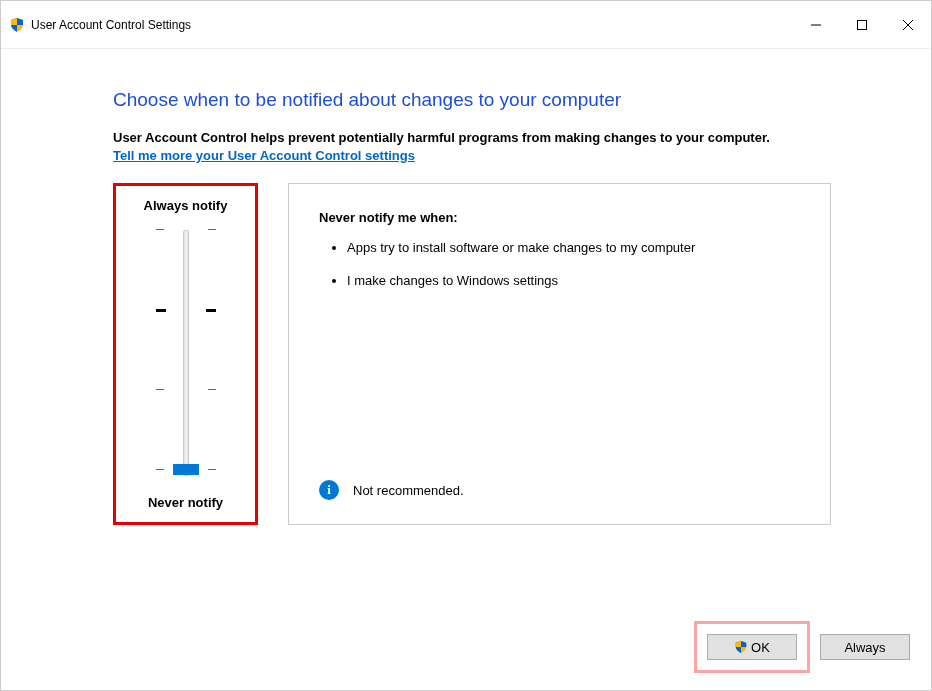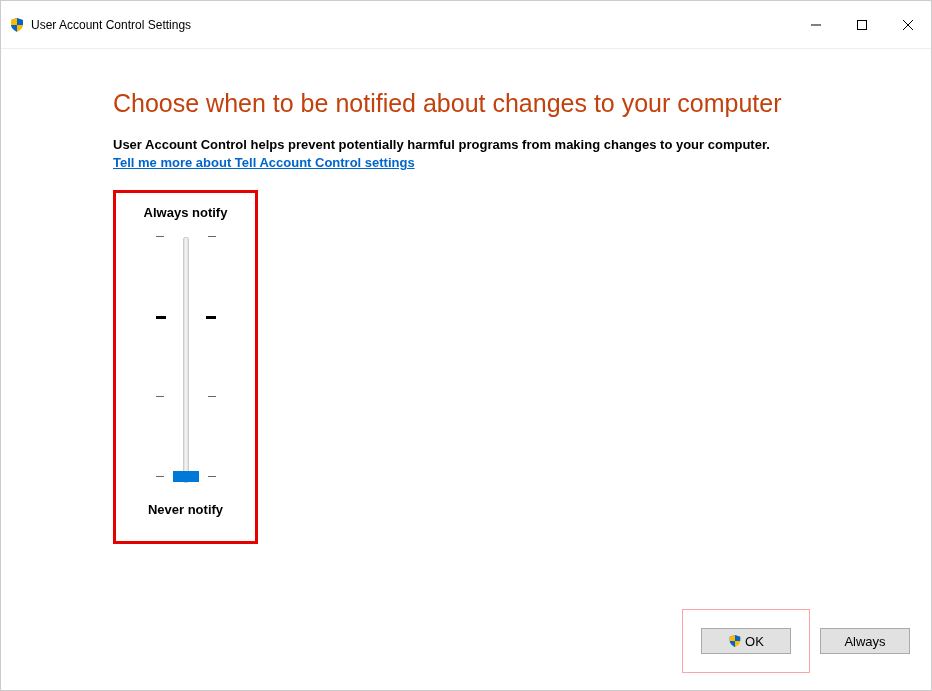--- a/index.html
+++ b/index.html
@@ -23,32 +23,32 @@
     .titlebar .title { flex: 1; font-size: 12px; }
     .win-controls { display: flex; height: 100%; }
     .win-btn {
       width: 46px; height: 100%;
       display: flex; align-items: center; justify-content: center;
       font-family: "Segoe UI", sans-serif;
       font-size: 14px;
       cursor: default;
     }
     .content { padding: 40px 100px 20px 112px; }
-    .heading { color: #c2410c; font-size: 25px; font-weight: 400; margin-bottom: 18px; }
+    .heading { color: #1d4ed8; font-size: 19px; font-weight: 400; margin-bottom: 18px; }
     .desc { font-size: 13px; color: #000; line-height: 1.4; font-weight: bold; }
     .link { color: #0066cc; text-decoration: underline; cursor: pointer; }
     .main-row { display: flex; margin-top: 18px; gap: 30px; }
     .slider-col {
       width: 145px;
       border: 3px solid #e60000;
       padding: 12px 8px 12px 8px;
       text-align: center;
     }
     .slider-label { font-size: 13px; margin-bottom: 10px; font-weight: bold; }
-    .slider-label.bottom { margin-top: 12px; margin-bottom: 12px; }
+    .slider-label.bottom { margin-top: 12px; margin-bottom: 0; }
     .slider-wrap {
       position: relative;
       height: 260px;
       display: flex;
       justify-content: center;
       align-items: center;
     }
     .track {
       position: absolute;
       width: 6px;
@@ -101,21 +101,21 @@
       display: flex; gap: 10px; align-items: center;
     }
     .btn {
       width: 90px; height: 26px;
       border: 1px solid #aaa;
       background: #e1e1e1;
       font-size: 13px;
       display: flex; align-items: center; justify-content: center;
       cursor: pointer;
     }
-    .ok-wrap { border: 1px solid #fca5a5; padding: 18px; }
+    .ok-wrap { border: 3px solid #fca5a5; padding: 10px; }
     .shield-svg { display: inline-block; width: 14px; height: 14px; margin-right: 3px; vertical-align: middle; }
   </style>
 </head>
 <body>
 
 <div class="titlebar">
   <svg class="shield-svg" viewBox="0 0 16 16">
     <path d="M8 1 L14 3 V8 C14 12 8 15 8 15 V1 Z" fill="#ffb900"></path>
     <path d="M8 1 L2 3 V8 C2 12 8 15 8 15 V1 Z" fill="#0066cc"></path>
     <path d="M8 1 L14 3 V8 H8 Z" fill="#0066cc"></path>
@@ -138,21 +138,21 @@
           <line x1="0" y1="0" x2="10" y2="10" stroke="#000" stroke-width="1"></line>
           <line x1="10" y1="0" x2="0" y2="10" stroke="#000" stroke-width="1"></line>
         </svg>
       </div>
   </div>
 </div>
 
 <div class="content">
   <div class="heading">Choose when to be notified about changes to your computer</div>
   <div class="desc">User Account Control helps prevent potentially harmful programs from making changes to your computer.</div>
-  <div class="desc"><a class="link">Tell me more about Tell Account Control settings</a></div>
+  <div class="desc"><a class="link">Tell me more your User Account Control settings</a></div>
 
   <div class="main-row">
 
     <div class="slider-col">
       <div class="slider-label">Always notify</div>
       <div class="slider-wrap">
         <div class="track"></div>
         <div class="tick-row" style="top:6px;">
             <div class="tick small"></div>
             <div class="tick small"></div>
@@ -167,20 +167,31 @@
           </div>
         <div class="tick-row" style="top:246px;">
             <div class="tick small"></div>
             <div class="tick small"></div>
           </div>
         <div class="thumb" style="top:241px;"></div>
       </div>
       <div class="slider-label bottom">Never notify</div>
     </div>
 
+    <div class="info-box">
+      <div class="info-heading">Never notify me when:</div>
+      <ul>
+        <li>Apps try to install software or make changes to my computer</li>
+        <li>I make changes to Windows settings</li>
+      </ul>
+      <div class="rec-row">
+        <div class="info-circle">i</div>
+        <span>Not recommended.</span>
+      </div>
+    </div>
   </div>
 </div>
 
 <div class="button-row">
   <div class="ok-wrap">
     <div class="btn">
       <svg class="shield-svg" viewBox="0 0 16 16">
         <path d="M8 1 L14 3 V8 C14 12 8 15 8 15 V1 Z" fill="#ffb900"></path>
         <path d="M8 1 L2 3 V8 C2 12 8 15 8 15 V1 Z" fill="#0066cc"></path>
         <path d="M8 1 L14 3 V8 H8 Z" fill="#0066cc"></path>

